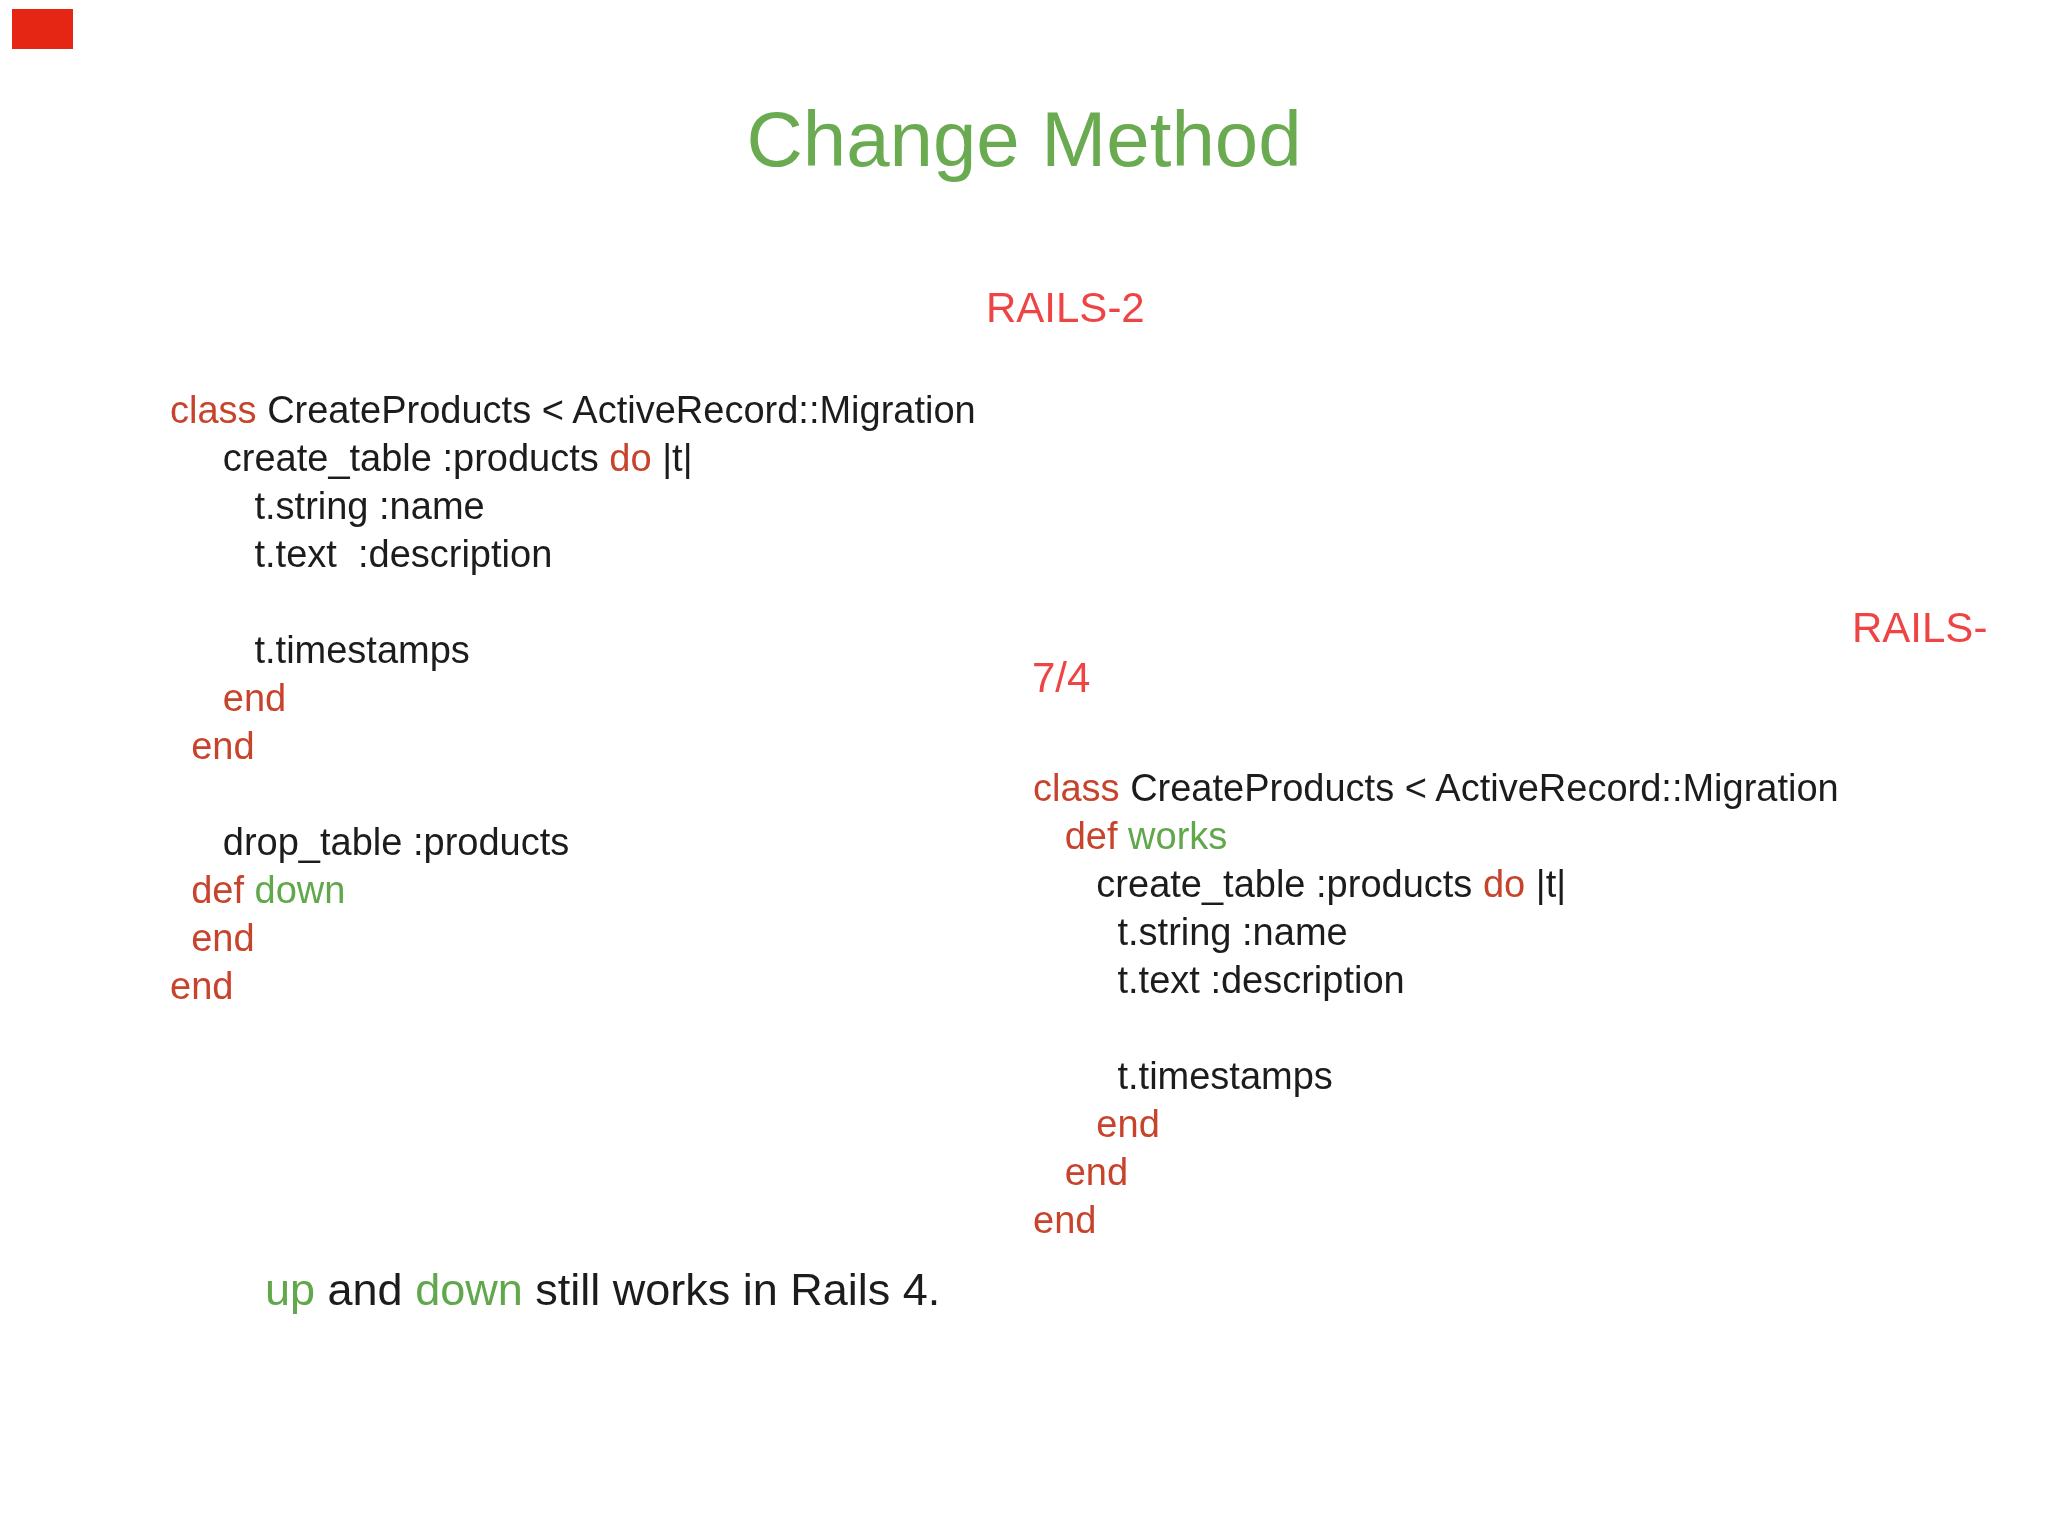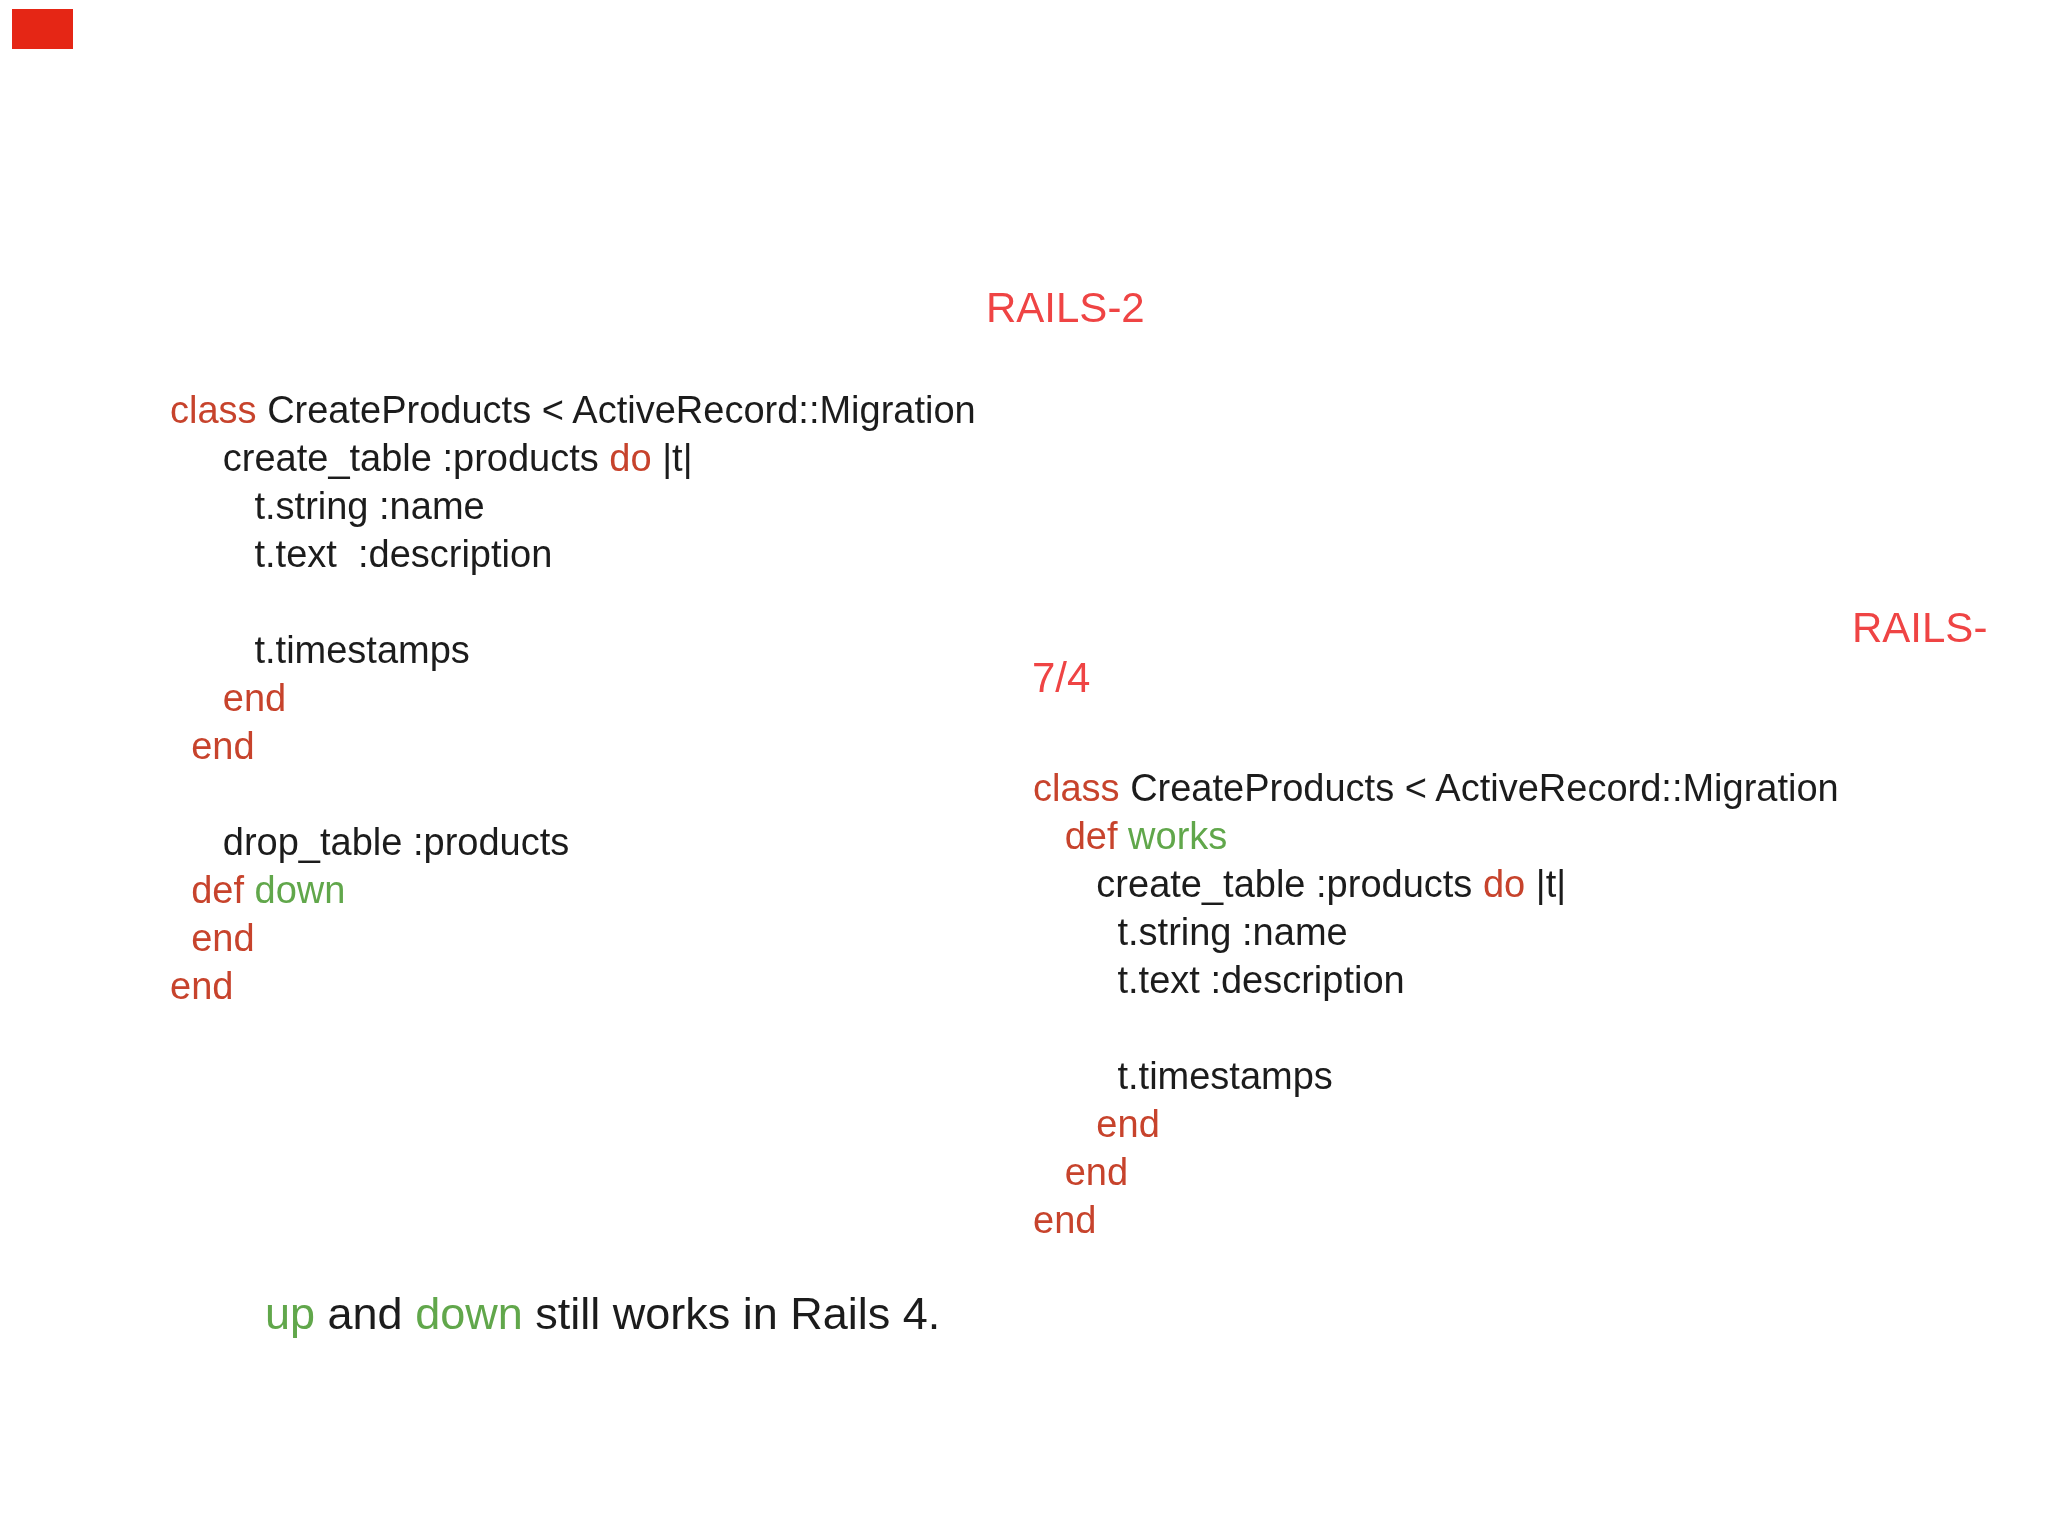--- a/index.html
+++ b/index.html
@@ -56,33 +56,33 @@
     line-height: 48px;
     white-space: pre;
   }
   .footer {
     position: absolute;
     left: 265px;
     top: 1264px;
     font-size: 45px;
     white-space: pre;
     color: #1c1c1c;
-    margin-top: 24px;
   }
   .tok-black { color: #1c1c1c; }
   .tok-red   { color: #c7432c; }
   .tok-green { color: #61a74b; }
 </style>
 </head>
 <body>
 
 <div class="slide">
 
   <div class="corner-marker"></div>
 
+  <h1 class="title">Change Method</h1>
 
   <div class="label label-rails2">RAILS-2</div>
 
   <div class="label label-rails34a">RAILS-</div>
 
   <div class="label label-rails34b">7/4</div>
 
   <div class="code code-left">
       <div class="code-line"><span class="tok-red">class</span><span class="tok-black"> CreateProducts &lt; ActiveRecord::Migration</span></div>
       <div class="code-line"><span class="tok-black">     create_table :products </span><span class="tok-red">do</span><span class="tok-black"> |t|</span></div>

